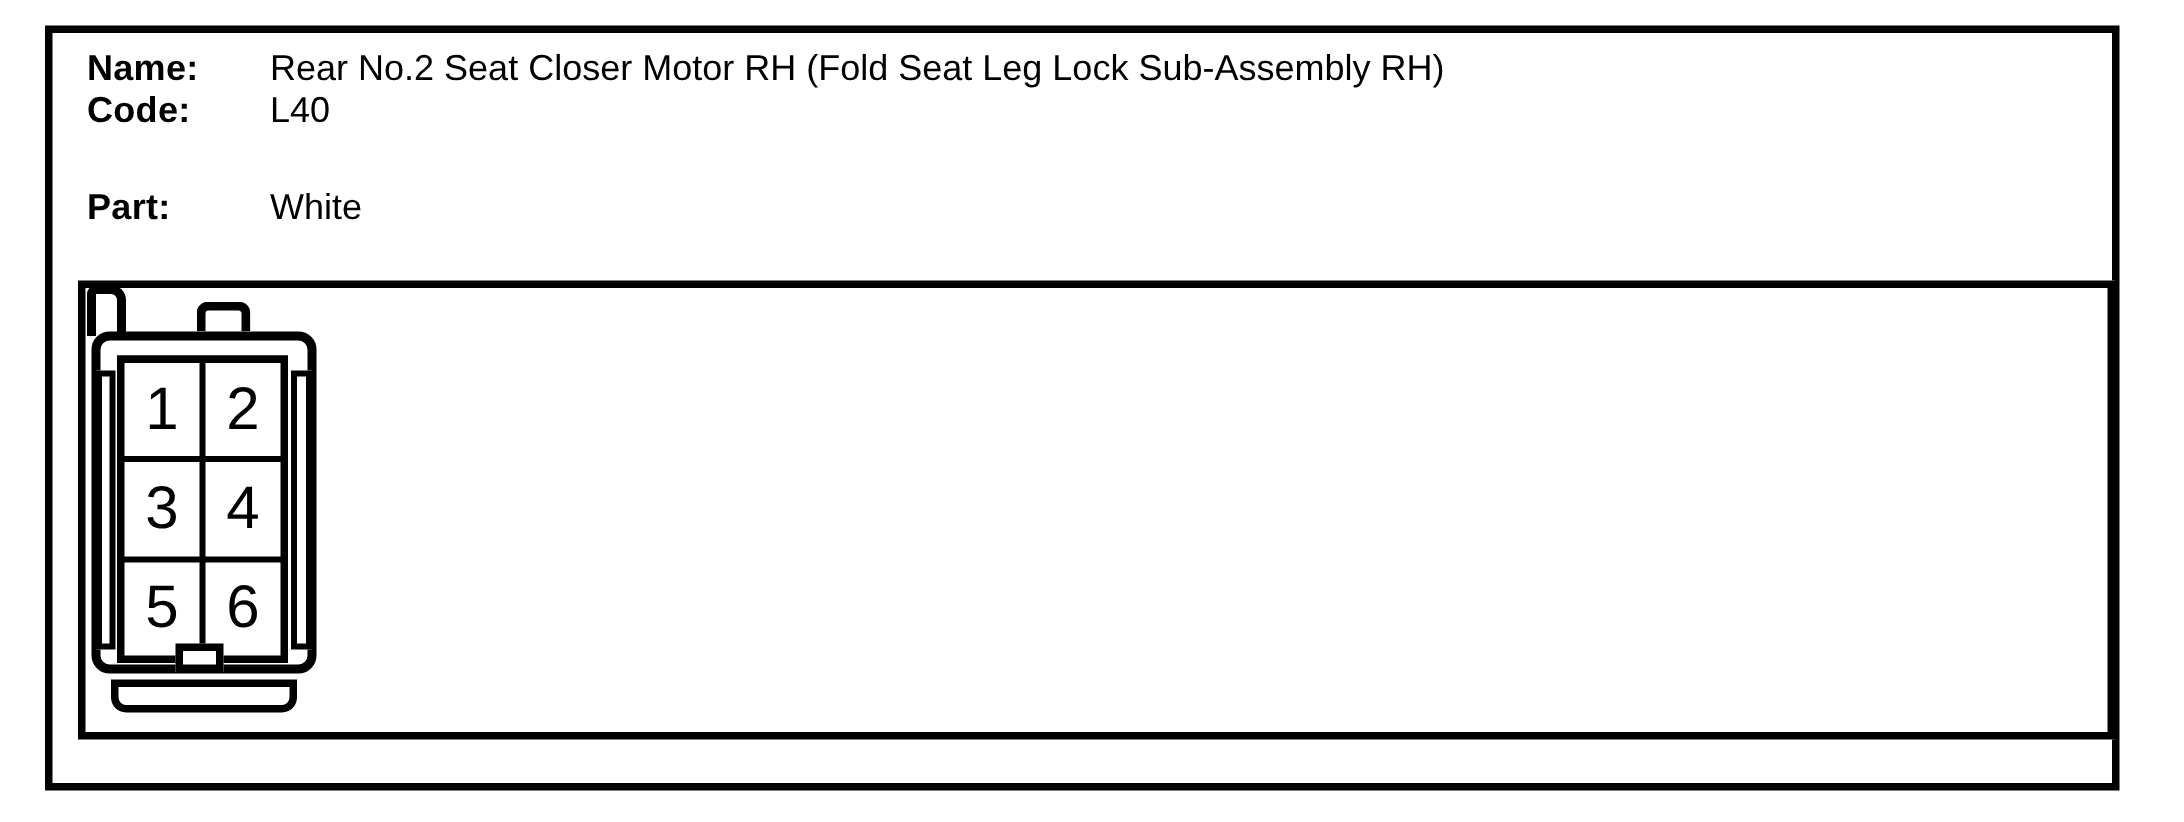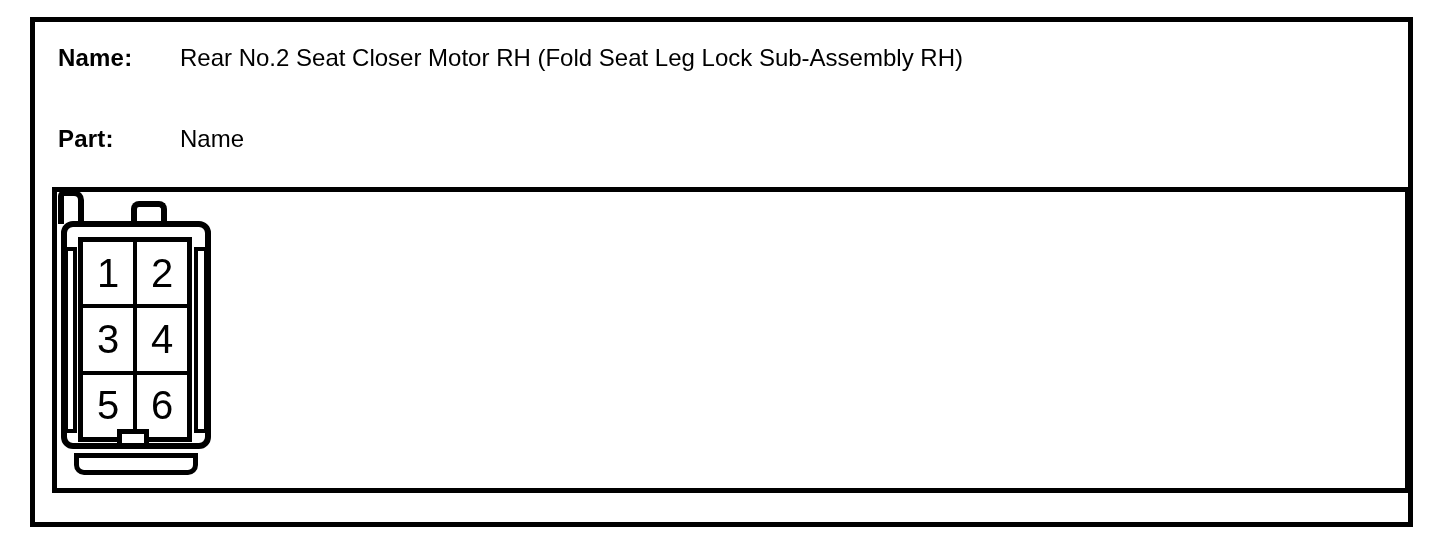--- a/index.html
+++ b/index.html
@@ -35,25 +35,28 @@
               font-size: 40px; font-family: "Liberation Sans", sans-serif; }
   .btm-tab  { left: 117px; top: 429px; width: 32px;  height: 19px;  border: 5px solid #000; background: #fff; z-index: 6; }
   .base     { left: 74px;  top: 453px; width: 124px; height: 22px;  border: 5px solid #000; border-radius: 0 0 10px 10px; background: #fff; z-index: 1; }
 </style>
 </head>
 <body>
 
 <div class="abs" id="frame"></div>
 
 <div class="abs" id="header">
-  <div class="hrow" style="top:20px">
+  <div class="hrow" style="top:8px">
     <span class="lbl">Name:</span><span class="val">Rear No.2 Seat Closer Motor RH (Fold Seat Leg Lock Sub-Assembly RH)</span>
   </div>
+  <div class="hrow" style="top:36px">
+    <span class="lbl">Code:</span><span class="val">L40</span>
+  </div>
   <div class="hrow" style="top:101px">
-    <span class="lbl">Part:</span><span class="val">Name</span>
+    <span class="lbl">Part:</span><span class="val">White</span>
   </div>
 </div>
 
 <div class="abs" id="diagram-box"></div>
 
 <div>
   <div class="abs ear"></div>
   <div class="abs locktab"></div>
   <div class="abs shell"></div>
   <div class="abs rail-l"></div>

